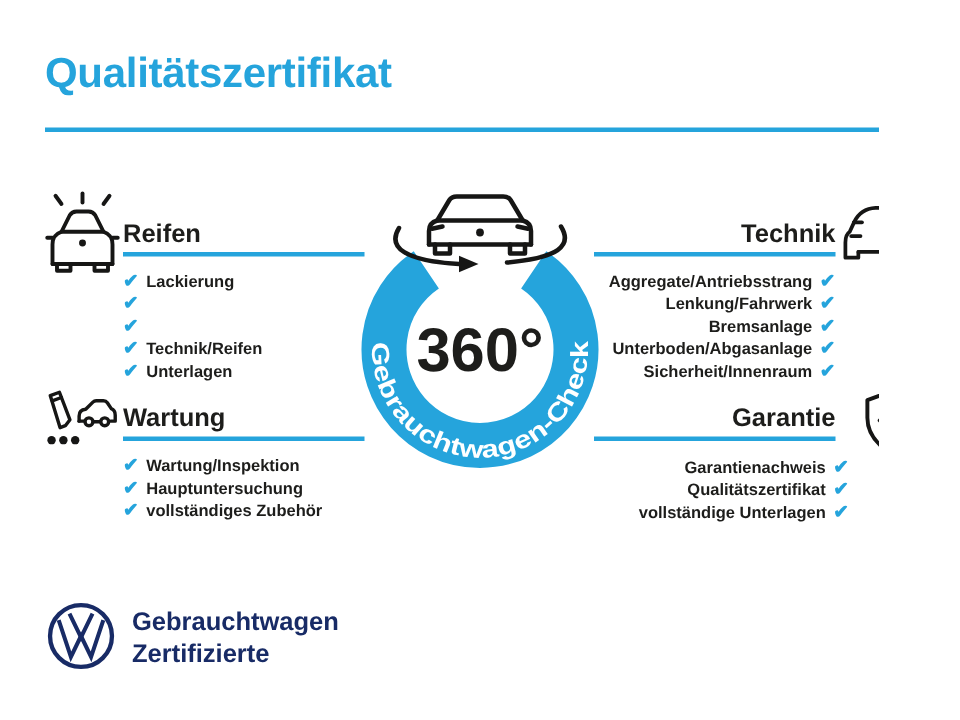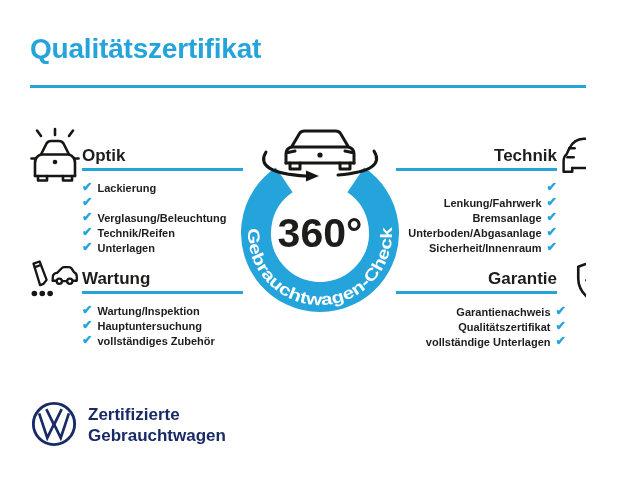--- a/index.html
+++ b/index.html
@@ -36,33 +36,32 @@
       <path d="M7 49 V36 Q7 29.5 13 27.5 L18.5 16.5 Q20 14 23 14 H31 Q34 14 35.5 16.5 L41 27.5 Q47 29.5 47 36 V49"></path>
       <path d="M13 27.5 H41"></path>
       <path d="M7 31.5 H3.5"></path>
         <path d="M47 31.5 H50.5"></path>
       <path d="M7 49 H47"></path>
       <path d="M10 49 V53.5 H19 V49"></path>
         <path d="M35 49 V53.5 H44 V49"></path>
     </g>
     <circle cx="27" cy="35" r="2.3" fill="#161615"></circle>
   </svg>
-  <div class="abs heading" style="left:82px;top:146px;">Optik</div>
+  <div class="abs heading" style="left:82px;top:146px;">Reifen</div>
   <div class="abs rule" style="left:82px;top:168px;width:161px;"></div>
   <div class="abs list left" style="left:82px;top:180px;">
     <div class="item">
         <span class="check">✔</span>
         <span>Lackierung</span>
       </div>
     <div class="item">
         <span class="check">✔</span>
       </div>
     <div class="item">
         <span class="check">✔</span>
-        <span>Verglasung/Beleuchtung</span>
       </div>
     <div class="item">
         <span class="check">✔</span>
         <span>Technik/Reifen</span>
       </div>
     <div class="item">
         <span class="check">✔</span>
         <span>Unterlagen</span>
       </div>
   </div>
@@ -109,20 +108,21 @@
       <path d="M52 28.5 H46"></path>
     </g>
     <circle cx="28.5" cy="30.5" r="2.3" fill="#161615"></circle>
     <rect x="32.5" y="1.5" width="22" height="22" rx="2.5" fill="#ffffff" stroke="#161615" stroke-width="2.8"></rect>
     <path d="M37 12.5 L42 17.5 L51 6.5" fill="none" stroke="#161615" stroke-width="2.8" stroke-linecap="round" stroke-linejoin="round"></path>
   </svg>
   <div class="abs heading right" style="left:397px;top:146px;">Technik</div>
   <div class="abs rule" style="left:396px;top:168px;width:161px;"></div>
   <div class="abs list rightside" style="left:397px;top:180px;">
     <div class="item">
+        <span>Aggregate/Antriebsstrang</span>
         <span class="check">✔</span>
       </div>
     <div class="item">
         <span>Lenkung/Fahrwerk</span>
         <span class="check">✔</span>
       </div>
     <div class="item">
         <span>Bremsanlage</span>
         <span class="check">✔</span>
       </div>
@@ -184,17 +184,17 @@
     <circle cx="100" cy="37" r="2.6" fill="#161615"></circle>
     <polygon points="86,52.5 99,58 86,63.5" fill="#161615"></polygon>
   </svg>
 
   <svg class="abs" style="left:30px;top:400px;" width="48" height="48" viewBox="0 0 50 50">
     <circle cx="25" cy="25" r="21.5" fill="none" stroke="#182b66" stroke-width="3"></circle>
     <path d="M17 9.5 L25 26 L33 9.5" fill="none" stroke="#182b66" stroke-width="2.8" stroke-linejoin="miter"></path>
     <path d="M9.5 14 L18 39.5 L25 25 L32 39.5 L40.5 14" fill="none" stroke="#182b66" stroke-width="2.8" stroke-linejoin="miter"></path>
   </svg>
   <div class="abs footer-text">
+    <div>Gebrauchtwagen</div>
     <div>Zertifizierte</div>
-    <div>Gebrauchtwagen</div>
   </div>
 
 </div>
 
 </body></html>

